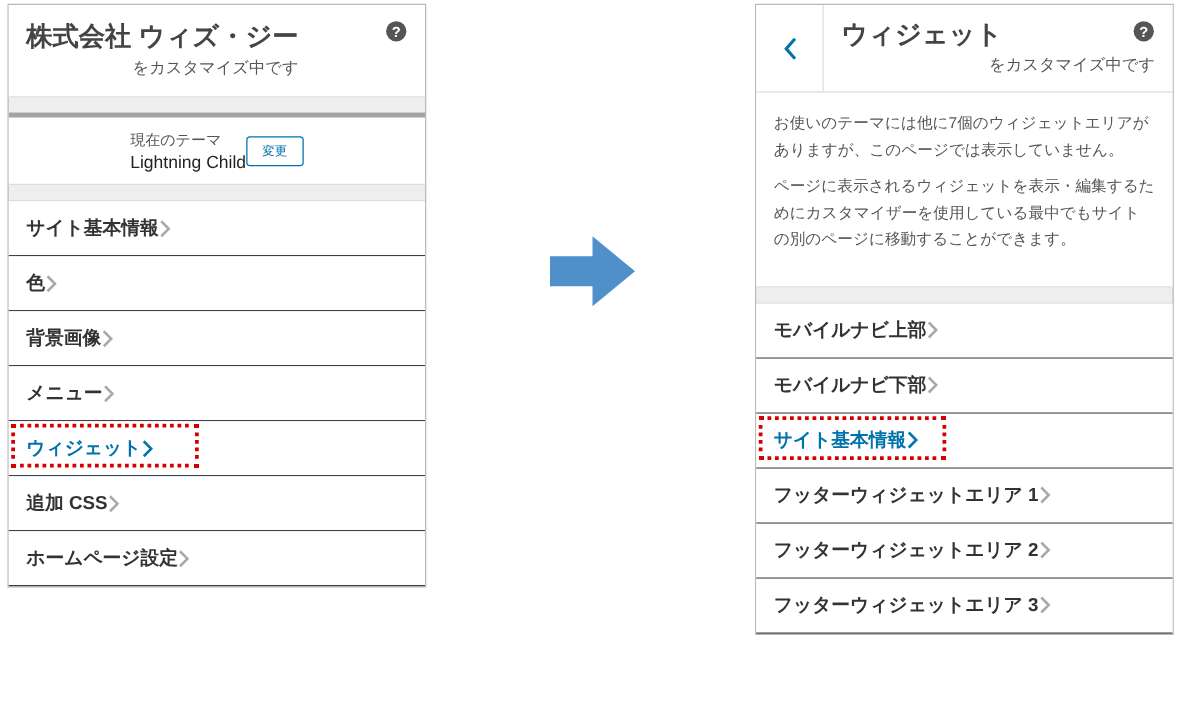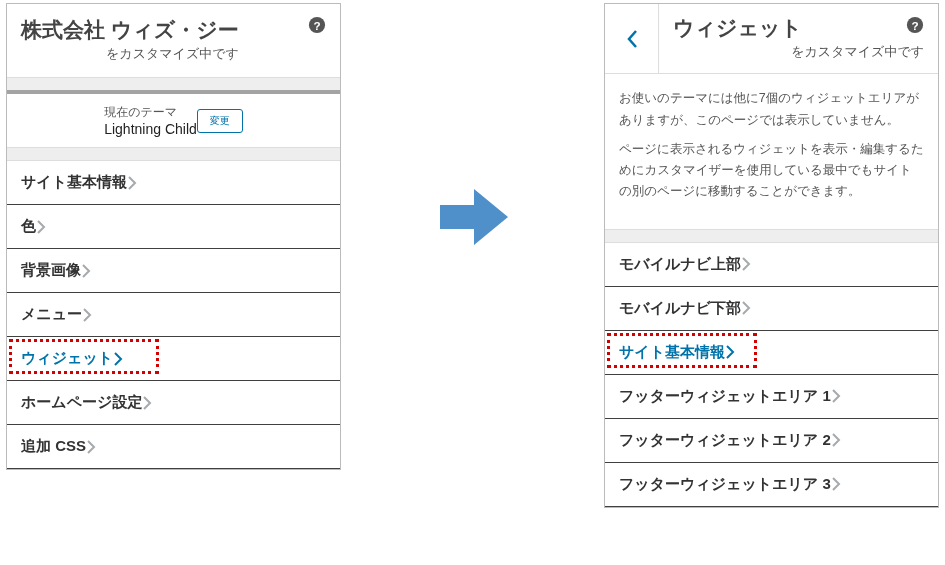--- a/index.html
+++ b/index.html
@@ -176,27 +176,27 @@
         </svg>
     </div>
     <div class="menu-item selected" style="position:relative;">
       <span class="menu-item-label">ウィジェット</span>
       <svg class="chevron" viewBox="0 0 10 16">
           <path d="M2 2 L8 8 L2 14"></path>
         </svg>
       <div class="highlight-box" style="left:2px; top:2px; width:150px; height:35px;"></div>
     </div>
     <div class="menu-item">
+      <span class="menu-item-label">追加 CSS</span>
+      <svg class="chevron" viewBox="0 0 10 16">
+          <path d="M2 2 L8 8 L2 14"></path>
+        </svg>
+    </div>
+    <div class="menu-item">
       <span class="menu-item-label">ホームページ設定</span>
-      <svg class="chevron" viewBox="0 0 10 16">
-          <path d="M2 2 L8 8 L2 14"></path>
-        </svg>
-    </div>
-    <div class="menu-item">
-      <span class="menu-item-label">追加 CSS</span>
       <svg class="chevron" viewBox="0 0 10 16">
           <path d="M2 2 L8 8 L2 14"></path>
         </svg>
     </div>
   </div>
 </div>
 
 <svg class="arrow-between" viewBox="0 0 72 64">
   <path d="M 2 20 L 36 20 L 36 4 L 70 32 L 36 60 L 36 44 L 2 44 Z" fill="#4f8fca"></path>
 </svg>

